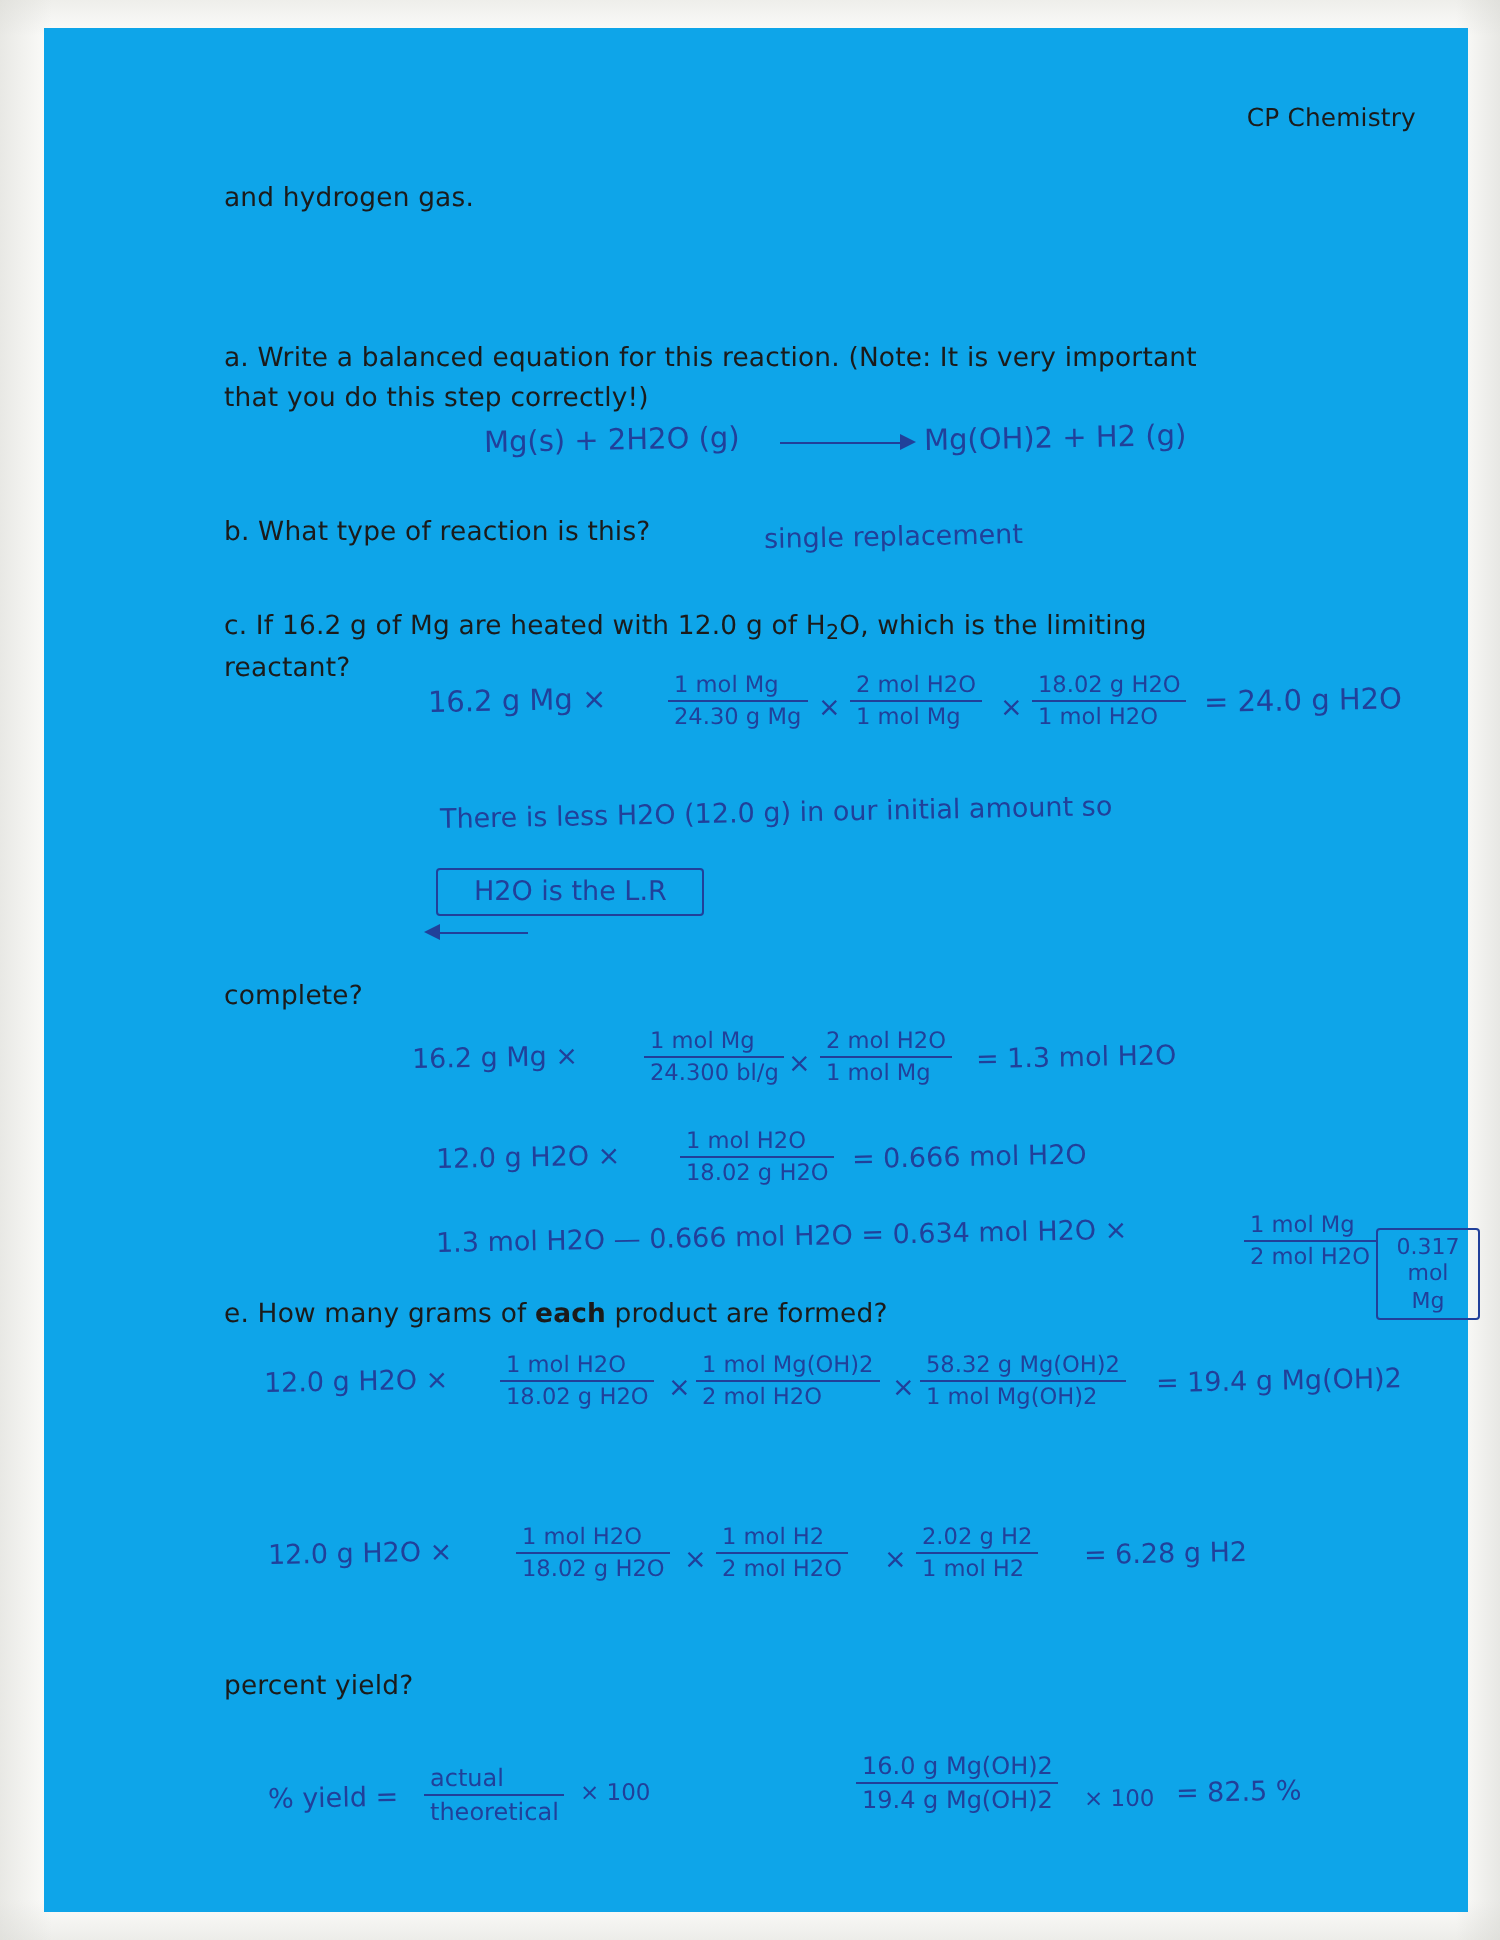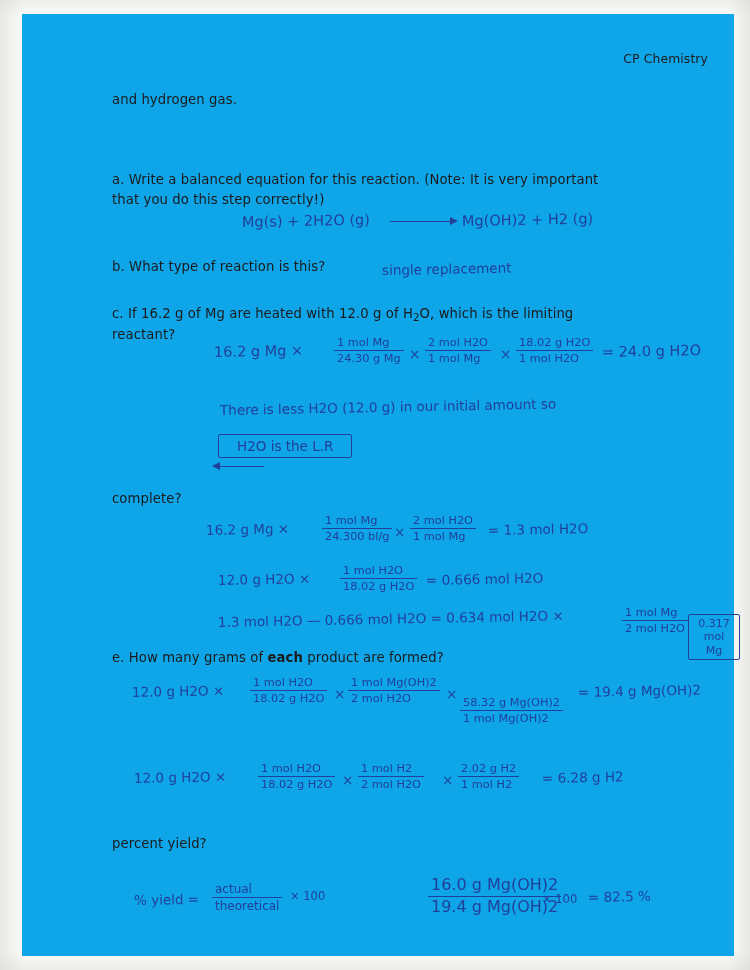--- a/index.html
+++ b/index.html
@@ -213,21 +213,21 @@
     <div class="frac" style="left:228px; top:662px;">
       <span class="num">1 mol H2O</span>
       <span class="den">18.02 g H2O</span>
     </div>
     <div class="hw" style="left:312px; top:672px;">×</div>
     <div class="frac" style="left:326px; top:662px;">
       <span class="num">1 mol Mg(OH)2</span>
       <span class="den">2 mol H2O</span>
     </div>
     <div class="hw" style="left:424px; top:672px;">×</div>
-    <div class="frac" style="left:438px; top:662px;margin-top:20px;">
+    <div class="frac" style="left:438px; top:662px;">
       <span class="num">58.32 g Mg(OH)2</span>
       <span class="den">1 mol Mg(OH)2</span>
     </div>
     <div class="hw slant" style="left:556px; top:670px;">=   19.4 g Mg(OH)2</div>
 
     <div class="hw slant" style="left:112px; top:756px;">12.0 g H2O ×</div>
     <div class="frac" style="left:236px; top:748px;">
       <span class="num">1 mol H2O</span>
       <span class="den">18.02 g H2O</span>
     </div>
@@ -247,21 +247,21 @@
       <div>percent yield?</div>
     </div>
 
     <div class="hw slant" style="left:112px; top:878px;">% yield =</div>
     <div class="frac" style="left:190px; top:868px; font-size:12px;">
       <span class="num">actual</span>
       <span class="den">theoretical</span>
     </div>
     <div class="hw sm" style="left:268px; top:875px;">× 100</div>
 
-    <div class="frac" style="left:406px; top:862px; font-size:16px;">
+    <div class="frac" style="left:406px; top:862px; font-size:12px;">
       <span class="num">16.0 g Mg(OH)2</span>
       <span class="den">19.4 g Mg(OH)2</span>
     </div>
     <div class="hw sm" style="left:520px; top:878px;">× 100</div>
     <div class="hw slant" style="left:566px; top:875px;">=  82.5 %</div>
 
   </div>
 </div>
 
 </body></html>

